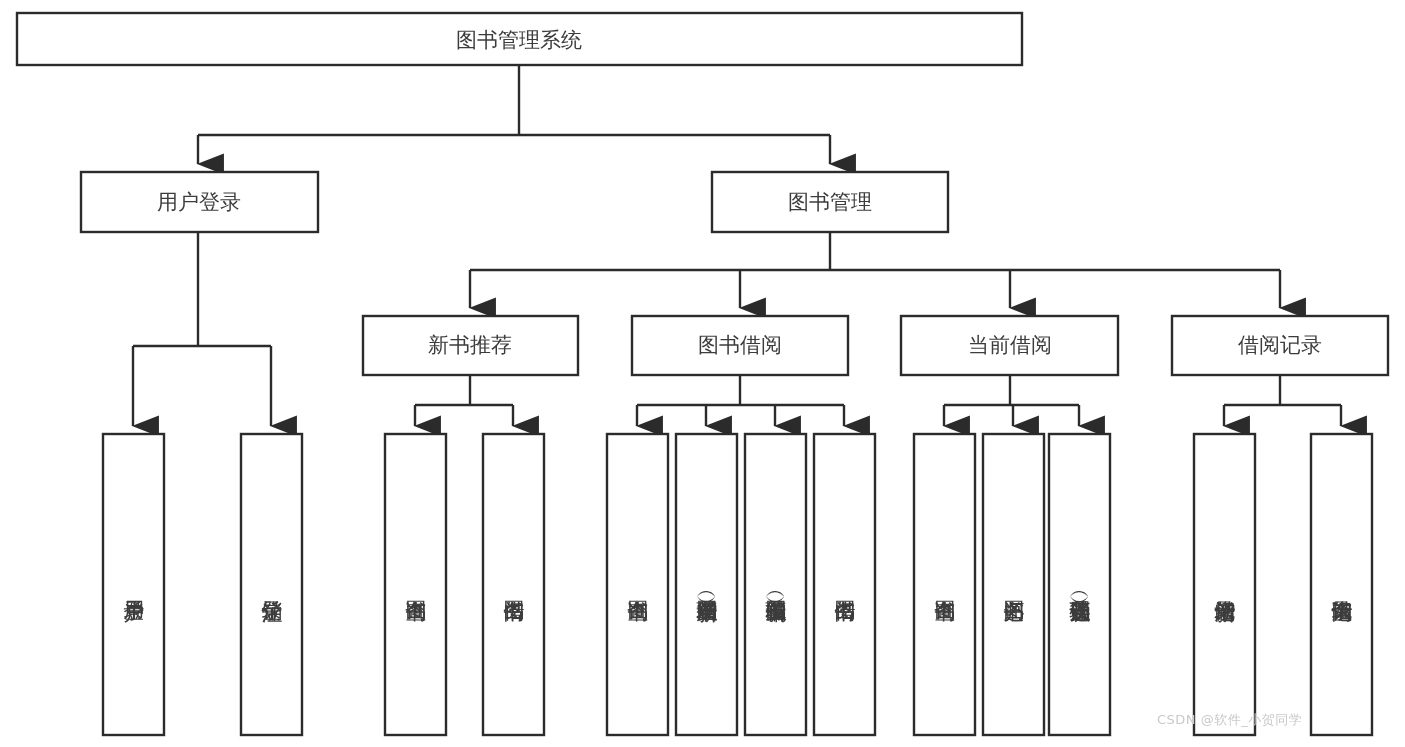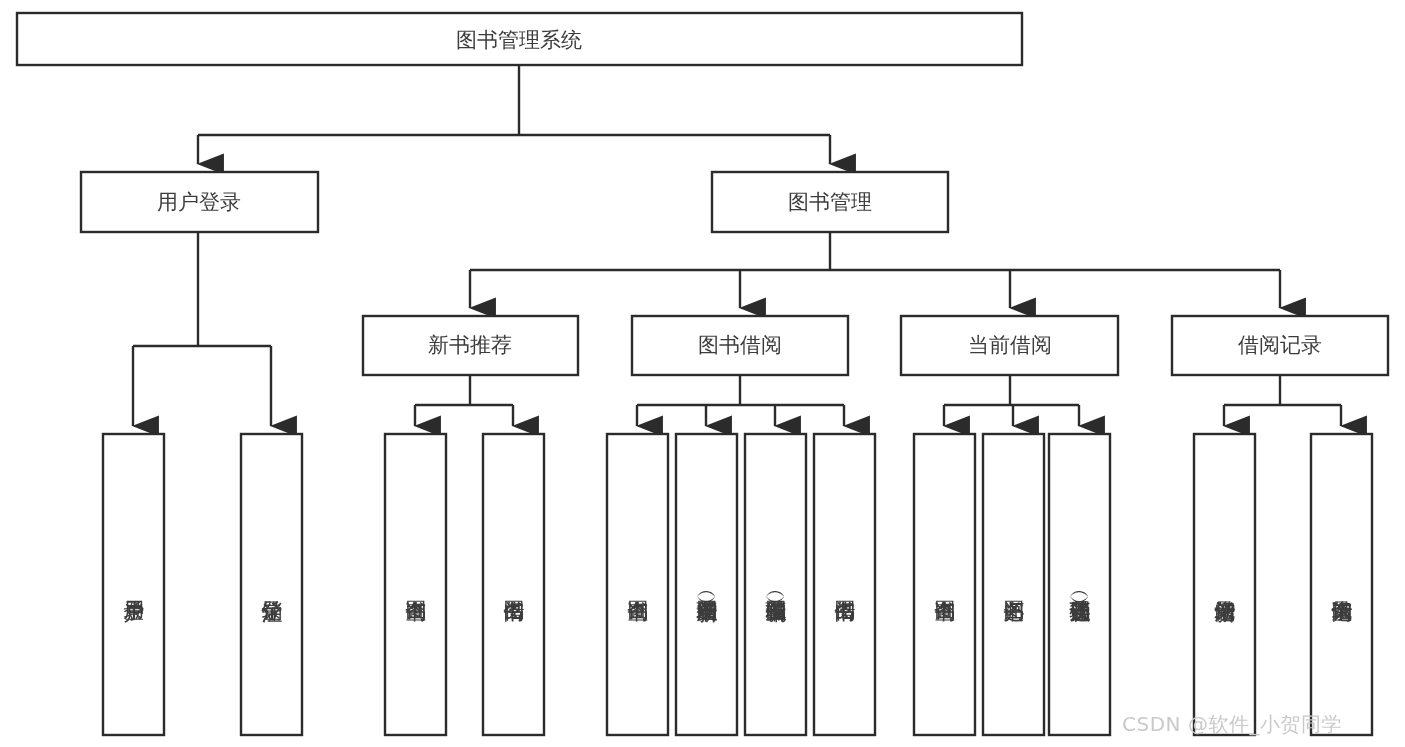--- a/index.html
+++ b/index.html
@@ -48,24 +48,24 @@
     font-family: "DejaVu Sans", "Liberation Sans", sans-serif;
     font-size: 21px;
     fill: #3c3c3c;
     writing-mode: vertical-rl;
     text-orientation: upright;
     text-anchor: middle;
   }
   .watermark {
     position: absolute;
     font-family: "DejaVu Sans", "Liberation Sans", sans-serif;
-    font-size: 20px;
+    font-size: 13px;
     color: #c9c9c9;
     white-space: nowrap;
-    left: 1122px;
+    left: 1157px;
     top: 711px;
     letter-spacing: 0.5px;
   }
 </style>
 </head>
 <body>
 
 <div id="diagram-root">
 
   <svg id="flow" viewBox="0 0 1405 747" xmlns="http://www.w3.org/2000/svg">

